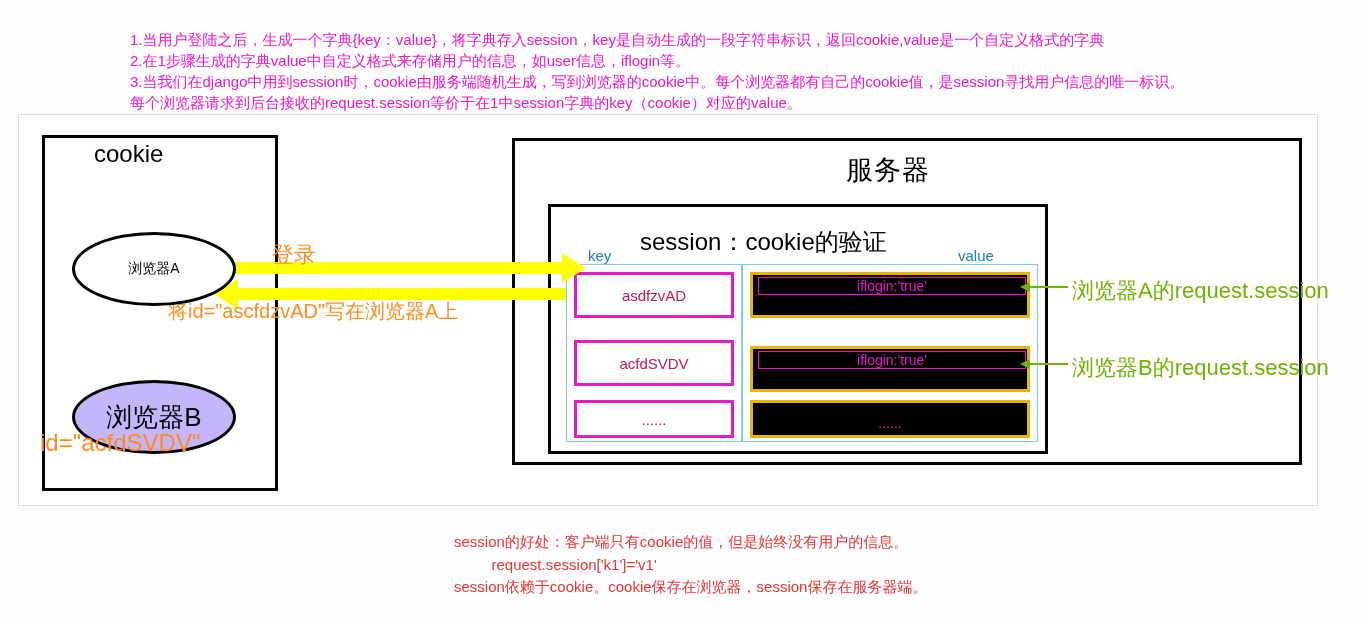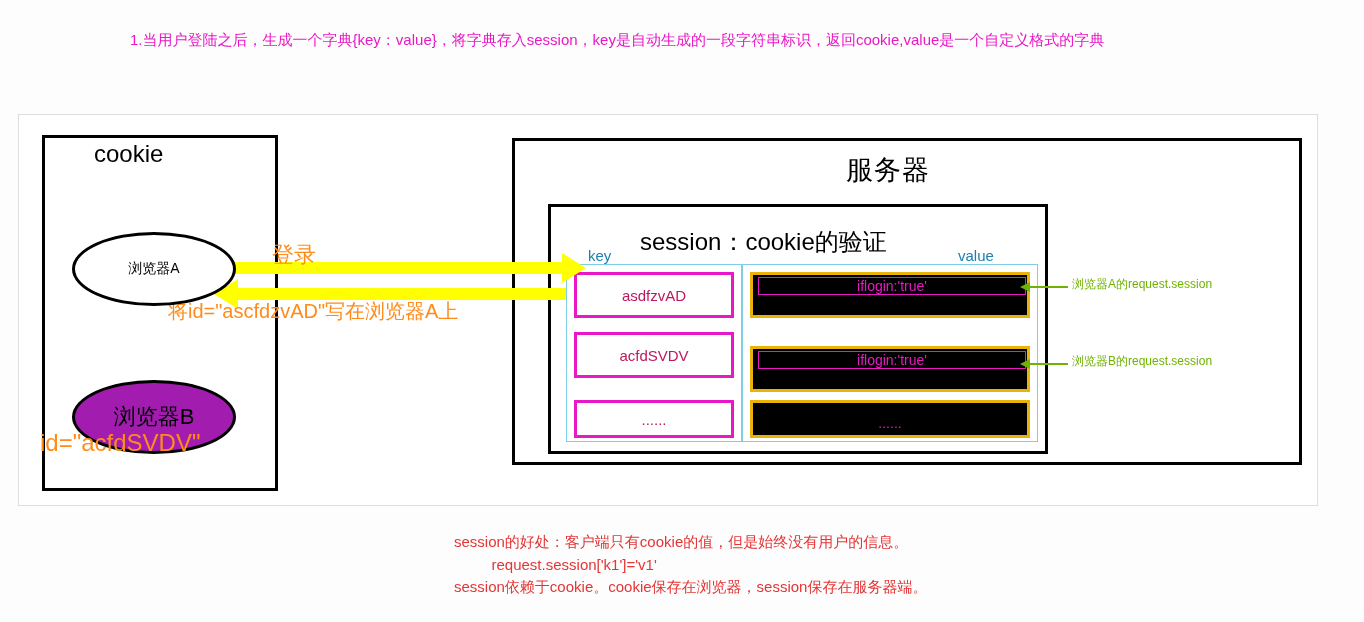--- a/index.html
+++ b/index.html
@@ -66,24 +66,24 @@
     position: absolute;
     left: 72px;
     top: 380px;
     width: 164px;
     height: 74px;
     border: 3px solid #000;
     border-radius: 50%;
     display: flex;
     align-items: center;
     justify-content: center;
-    font-size: 22px;
+    font-size: 26px;
     color: #000;
     z-index: 5;
-    background: #a21caf;
+    background: #c4b5fd;
   }
   .id-b {
     position: absolute;
     left: 40px;
     top: 429px;
     font-size: 24px;
     color: #ff8c1a;
     z-index: 6;
   }
   .server-box {
@@ -251,38 +251,41 @@
     left: -10px;
     top: -4px;
     border-right: 10px solid #6fb300;
     border-top: 5px solid transparent;
     border-bottom: 5px solid transparent;
   }
   .ga1 { left: 1030px; top: 286px; width: 38px; }
   .ga2 { left: 1030px; top: 363px; width: 38px; }
   .green-lbl {
     position: absolute;
-    font-size: 12px;
+    font-size: 22px;
     color: #6fb300;
     z-index: 6;
   }
   .bottom-desc {
     position: absolute;
     left: 454px;
     top: 531px;
     font-size: 15px;
     line-height: 1.5;
     color: #e43535;
   }
 </style>
 </head>
 <body>
 
 <div class="top-desc">
   <div>1.当用户登陆之后，生成一个字典{key：value}，将字典存入session，key是自动生成的一段字符串标识，返回cookie,value是一个自定义格式的字典</div>
+  <div>2.在1步骤生成的字典value中自定义格式来存储用户的信息，如user信息，iflogin等。</div>
+  <div>3.当我们在django中用到session时，cookie由服务端随机生成，写到浏览器的cookie中。每个浏览器都有自己的cookie值，是session寻找用户信息的唯一标识。</div>
+  <div>每个浏览器请求到后台接收的request.session等价于在1中session字典的key（cookie）对应的value。</div>
 </div>
 
 <div class="outer-frame"></div>
 
 <div class="cookie-box"></div>
 <div class="cookie-title">cookie</div>
 <div class="browser-a">
     <span>浏览器A</span>
   </div>
 <div class="browser-b">
@@ -304,21 +307,21 @@
 <div class="value-lbl">value</div>
 
 <div class="outer-key-col"></div>
 <div class="outer-val-col"></div>
 
 <div class="kcell" style="left:574px;top:272px;">asdfzvAD</div>
 <div class="vcell" style="left:750px;top:272px;">
   <div class="vinner">iflogin:'true'</div>
 </div>
 
-<div class="kcell" style="left:574px;top:332px;">acfdSVDV</div>
+<div class="kcell" style="left:574px;top:340px;">acfdSVDV</div>
 <div class="vcell" style="left:750px;top:346px;">
   <div class="vinner">iflogin:'true'</div>
 </div>
 
 <div class="kcell" style="left:574px;top:400px;height:38px;">......</div>
 <div class="vcell" style="left:750px;top:400px;height:38px;">
   <div class="dots">......</div>
 </div>
 
 <div class="green-arrow ga1"></div>

